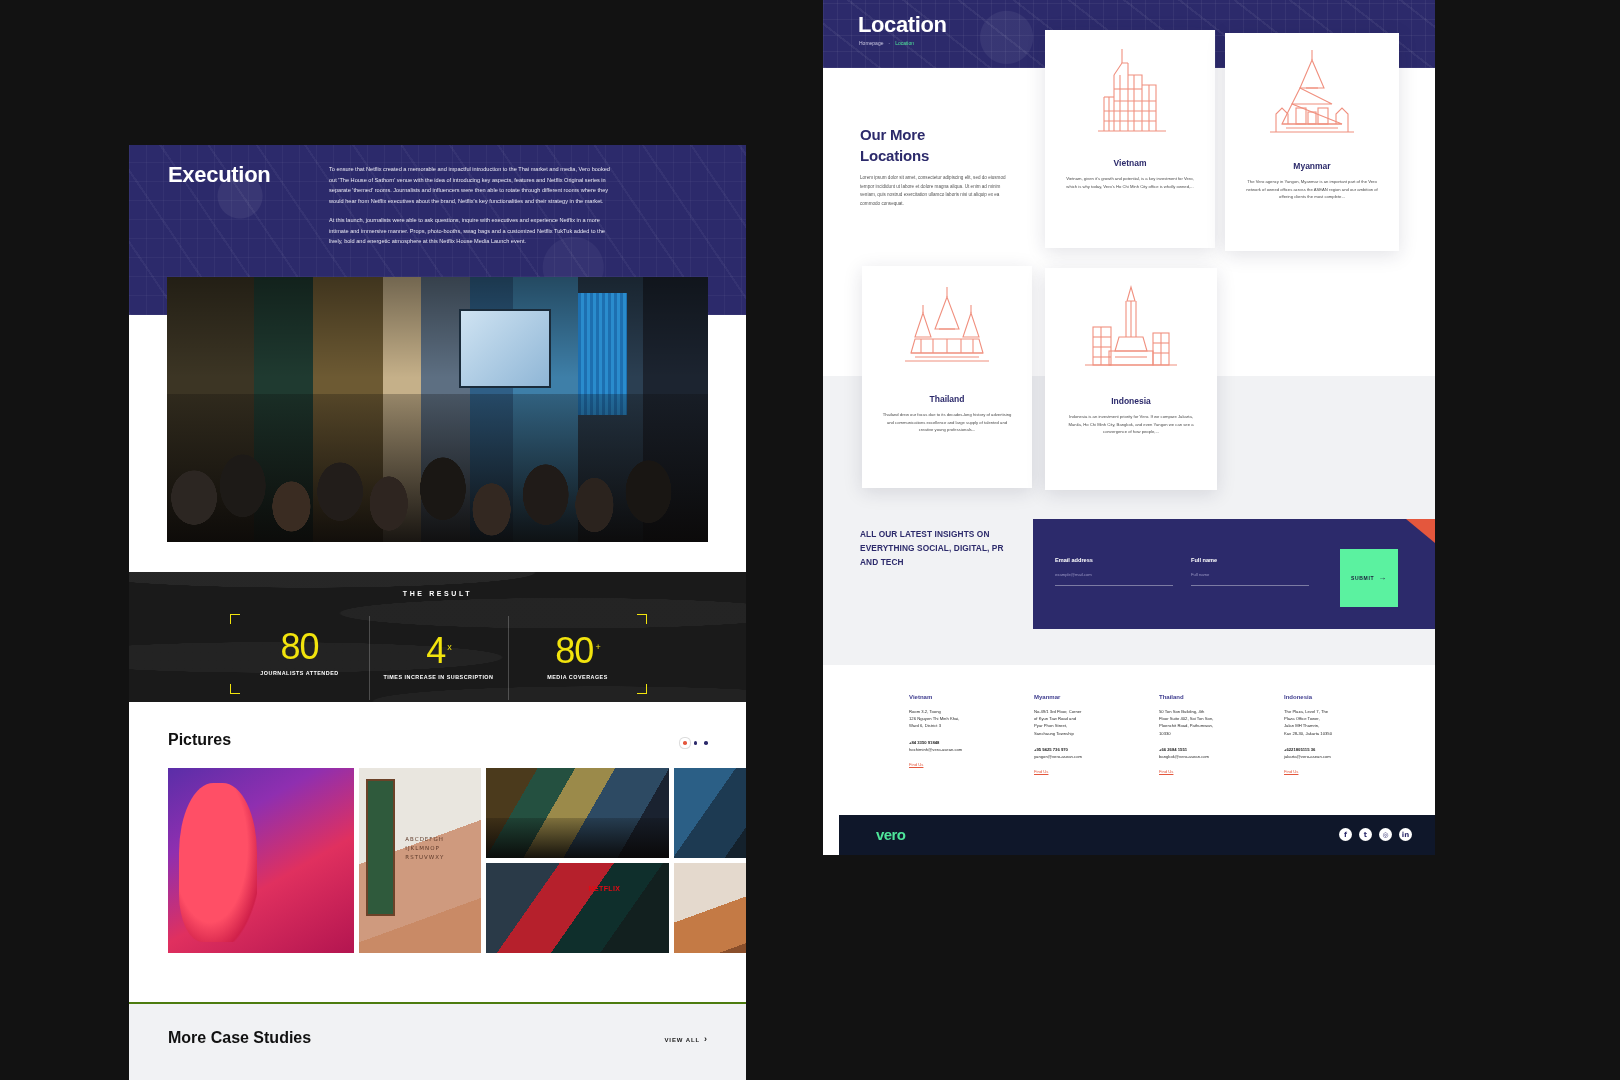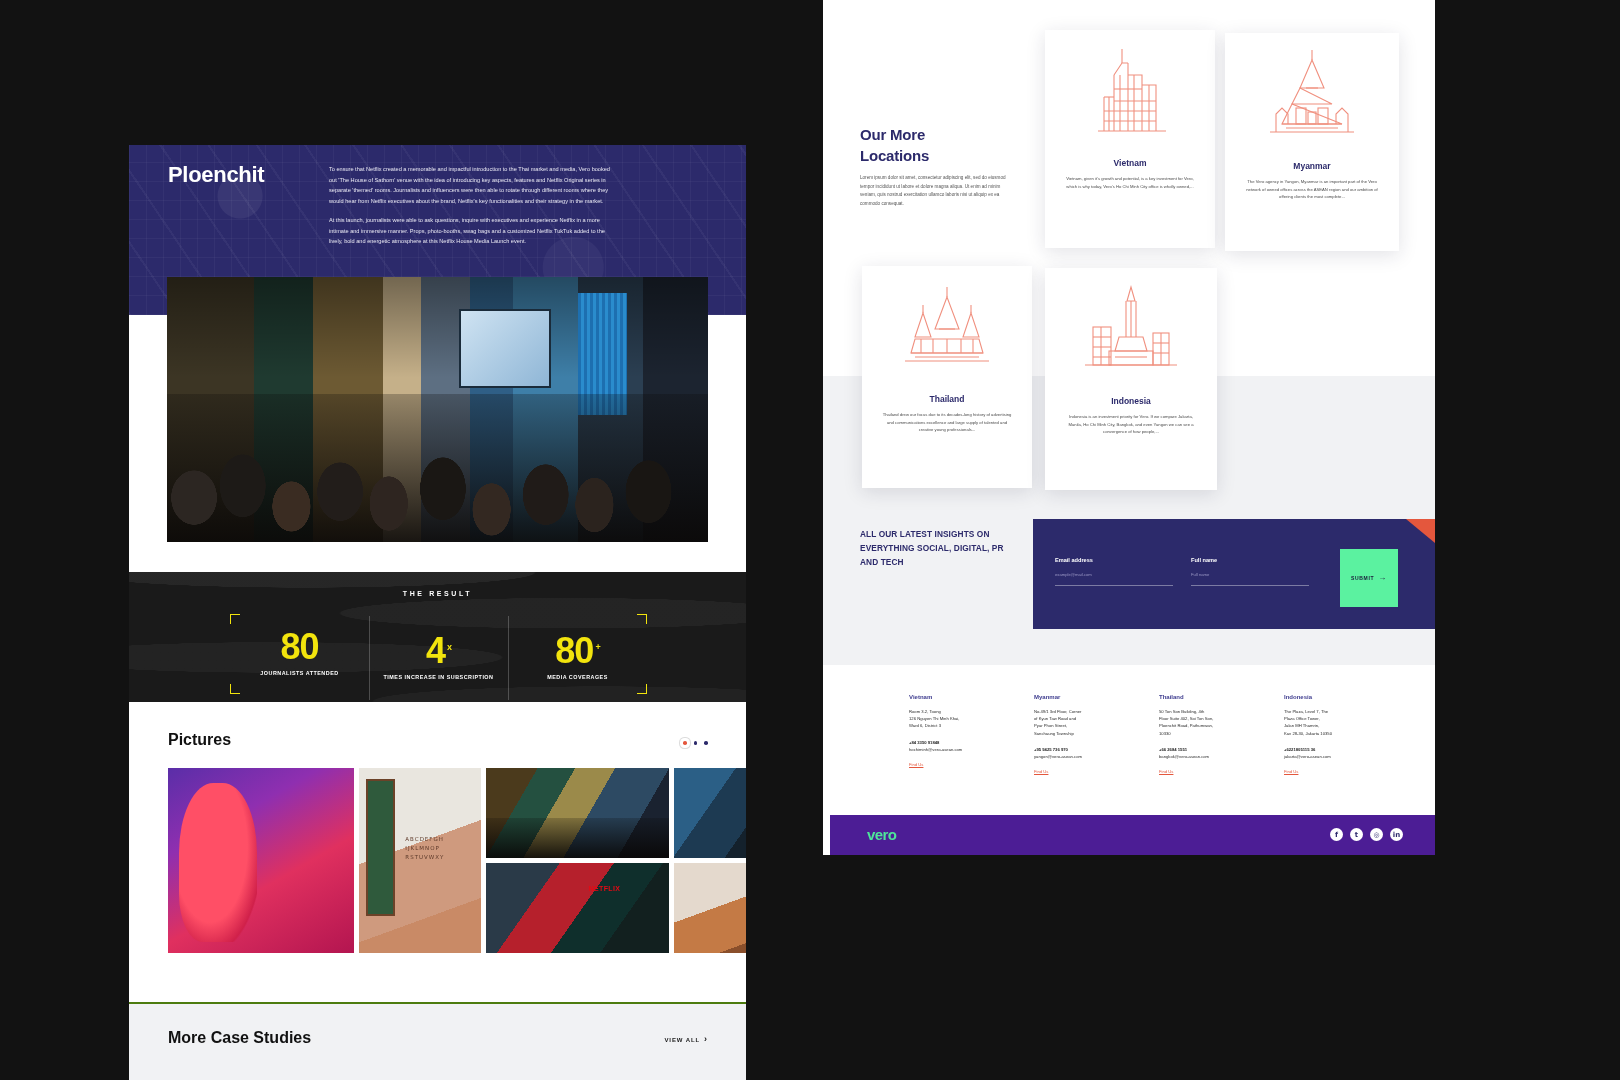--- a/index.html
+++ b/index.html
@@ -108,21 +108,21 @@
   .stats {
     position: absolute; left: 101px; top: 44px; width: 417px; height: 80px;
     display: flex;
   }
   .stat { flex: 1; text-align: center; position: relative; padding-top: 12px; }
   .stat + .stat::before {
     content: ""; position: absolute; left: 0; top: 0; bottom: -4px; width: 1px;
     background: rgba(255,255,255,.22);
   }
   .stat-num {
-    color: #f2e40d; font-size: 36px; font-weight: 700; line-height: 38px;
+    color: #f2e40d; font-size: 36px; font-weight: 400; line-height: 38px;
     letter-spacing: -1px;
   }
   .stat-sup { font-size: 9px; vertical-align: super; margin-left: 2px; color:#f2e40d; }
   .stat-cap {
     margin-top: 4px; color: #fff; font-size: 5.4px; font-weight: 700; letter-spacing: .5px;
   }
 
   .pictures-sec { position: absolute; left: 0; top: 557px; width: 617px; height: 300px; background:#fff;margin-top:11px; }
   .pic-head {
     position: absolute; left: 39px; top: 18px;
@@ -277,22 +277,22 @@
   .addr h4 { color: #3f3d8f; font-size: 6px; font-weight: 700; margin-bottom: 8px; }
   .addr .line { color: #2b2b2b; font-size: 4.2px; line-height: 7.2px; }
   .addr .tel { color: #1b1b1b; font-size: 4.2px; font-weight: 700; margin-top: 10px; }
   .addr .mail { color: #2b2b2b; font-size: 4.2px; margin-top: 2px; }
   .addr .find {
     color: #e4573d; font-size: 4.2px; margin-top: 3px;
     text-decoration: underline; display: inline-block;
   }
 
   .foot-bar {
-    position: absolute; left: 7px; top: 815px; width: 612px; height: 40px;
-    background: #4c1d95;
+    position: absolute; left: 16px; top: 815px; width: 612px; height: 40px;
+    background: #0f172a;
   }
   .vero-logo {
     position: absolute; left: 37px; top: 11px;
     color: #4ee59a; font-size: 15px; font-weight: 700; letter-spacing: -.6px;
   }
   .socials { position: absolute; right: 39px; top: 13px; display: flex; gap: 7px; }
   .soc {
     width: 13px; height: 13px; border-radius: 50%; background: #fff;
     display: flex; align-items: center; justify-content: center;
     color: #2c2a6b; font-size: 7px; font-weight: 700; cursor: pointer;
@@ -301,21 +301,21 @@
 </style>
 </head>
 <body>
 
 <div class="stage">
 
   <div class="left-mock">
 
     <section class="exec-hero">
       <div class="map-tex"></div>
-      <h1 class="exec-title">Ploenchit</h1>
+      <h1 class="exec-title">Execution</h1>
       <div class="exec-copy">
         <p>To ensure that Netflix created a memorable and impactful introduction to the Thai market and media, Vero booked out 'The House of Sathorn' venue with the idea of introducing key aspects, features and Netflix Original series in separate 'themed' rooms. Journalists and influencers were then able to rotate through different rooms where they would hear from Netflix executives about the brand, Netflix's key functionalities and their strategy in the market.</p>
         <p>At this launch, journalists were able to ask questions, inquire with executives and experience Netflix in a more intimate and immersive manner. Props, photo-booths, swag bags and a customized Netflix TukTuk added to the lively, bold and energetic atmosphere at this Netflix House Media Launch event.</p>
       </div>
     </section>
 
     <div class="exec-photo">
       <div class="ph-room"></div>
       <div class="ph-screen"></div>
       <div class="ph-curtain"></div>
@@ -367,20 +367,29 @@
       <h2 class="mc-title">More Case Studies</h2>
       <a class="mc-view">
         <span>VIEW ALL</span>
         <span class="chev">›</span>
       </a>
     </section>
   </div>
 
   <div class="right-mock">
 
+    <header class="loc-hero">
+      <div class="map-tex"></div>
+      <h1 class="loc-title">Location</h1>
+      <nav class="crumb">
+        <span>Homepage</span>
+        <span class="sep">-</span>
+        <span class="cur">Location</span>
+      </nav>
+    </header>
 
     <div class="grayband"></div>
 
     <section class="asean-wrap">
       <h2 class="asean-h">
         <span>Our More</span><br>
         <span>Locations</span>
       </h2>
       <p class="asean-p">Lorem ipsum dolor sit amet, consectetur adipiscing elit, sed do eiusmod tempor incididunt ut labore et dolore magna aliqua. Ut enim ad minim veniam, quis nostrud exercitation ullamco laboris nisi ut aliquip ex ea commodo consequat.</p>
     </section>

